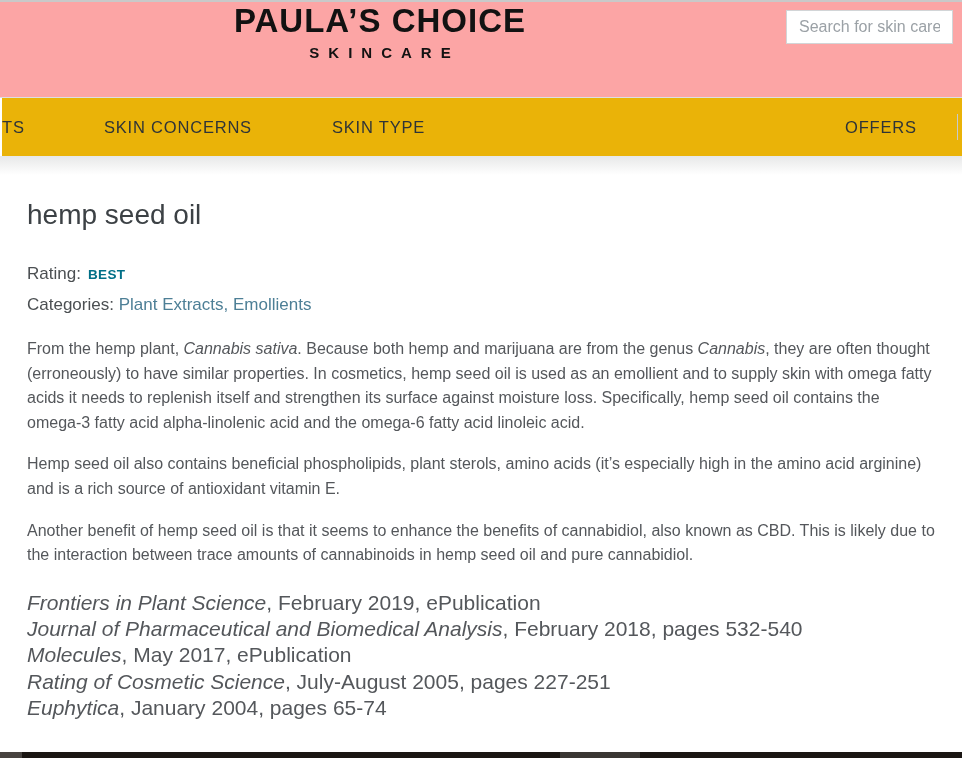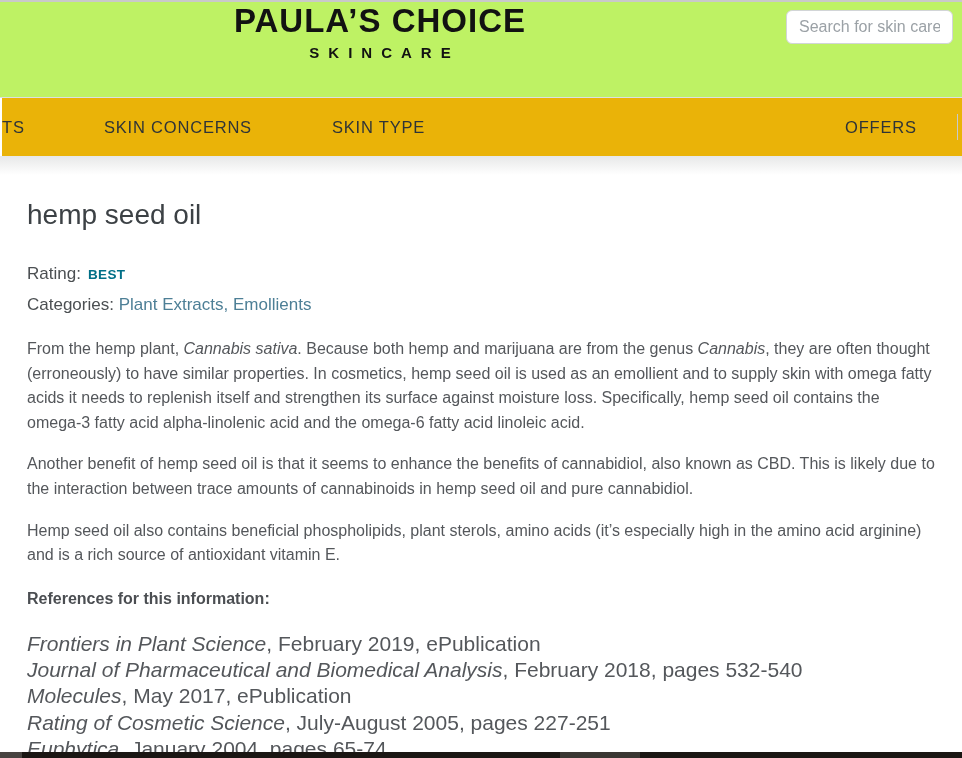--- a/index.html
+++ b/index.html
@@ -11,40 +11,40 @@
     overflow: hidden;
   }
   .top-strip {
     position: absolute; top: 0; left: 0;
     width: 962px; height: 2px; background: #c9c9c9;
   }
   
   .header {
     position: absolute; top: 2px; left: 0;
     width: 962px; height: 96px;
-    background: #bef264;
+    background: #fca5a5;
     border-bottom: 1px solid #dcdfe2;
     box-sizing: border-box;
   }
   .logo {
     position: absolute; left: 220px; top: 2px; width: 320px;
     text-align: center; color: #121212; cursor: pointer;
   }
   .logo-main {
     font-size: 33px; font-weight: bold; letter-spacing: 1px; line-height: 1.0;
     white-space: nowrap;
   }
   .logo-sub {
     font-size: 15px; font-weight: bold; letter-spacing: 9px;
     margin-top: 7px; margin-left: 9px; white-space: nowrap;
   }
   .search-input {
     position: absolute; left: 786px; top: 8px;
     width: 167px; height: 31px;
-    border: 1px solid #d2d5d7; border-radius: 6px;
+    border: 1px solid #d2d5d7; border-radius: 0;
     box-sizing: border-box;
     padding: 16px 12px;
     font-family: "Liberation Sans", sans-serif;
     font-size: 16px; color: #5c6putting166;
     outline: none;
   }
   .search-input { color: #5c6166; }
   .search-input::placeholder { color: #9ba1a6; opacity: 1; }
   
   .nav {
@@ -143,25 +143,24 @@
       <span>Rating:</span><span class="rating-value">BEST</span>
     </div>
 
     <div class="categories-row">
       <span>Categories:</span>
       <a class="cat-link">Plant Extracts</a><span class="cat-sep">, </span><a class="cat-link">Emollients</a>
     </div>
 
     <div class="body-copy">
         <p><span>From the hemp plant, </span><em>Cannabis sativa</em><span>. Because both hemp and marijuana are from the genus </span><em>Cannabis</em><span>, they are often thought (erroneously) to have similar properties. In cosmetics, hemp seed oil is used as an emollient and to supply skin with omega fatty acids it needs to replenish itself and strengthen its surface against moisture loss. Specifically, hemp seed oil contains the omega-3 fatty acid alpha-linolenic acid and the omega-6 fatty acid linoleic acid.</span></p>
+        <p><span>Hemp seed oil also contains beneficial phospholipids, plant sterols, amino acids (it’s especially high in the amino acid arginine) and is a rich source of antioxidant vitamin E.</span></p>
         <p><span>Another benefit of hemp seed oil is that it seems to enhance the benefits of cannabidiol, also known as CBD. This is likely due to the interaction between trace amounts of cannabinoids in hemp seed oil and pure cannabidiol.</span></p>
-        <p><span>Hemp seed oil also contains beneficial phospholipids, plant sterols, amino acids (it’s especially high in the amino acid arginine) and is a rich source of antioxidant vitamin E.</span></p>
       </div>
 
-    <div class="refs-heading">References for this information:</div>
     <div class="refs-list">
         <div class="ref-line"><em>Frontiers in Plant Science</em><span>, February 2019, ePublication</span></div>
         <div class="ref-line"><em>Journal of Pharmaceutical and Biomedical Analysis</em><span>, February 2018, pages 532-540</span></div>
         <div class="ref-line"><em>Molecules</em><span>, May 2017, ePublication</span></div>
         <div class="ref-line"><em>Rating of Cosmetic Science</em><span>, July-August 2005, pages 227-251</span></div>
         <div class="ref-line"><em>Euphytica</em><span>, January 2004, pages 65-74</span></div>
       </div>
   </div>
 </div>
 

